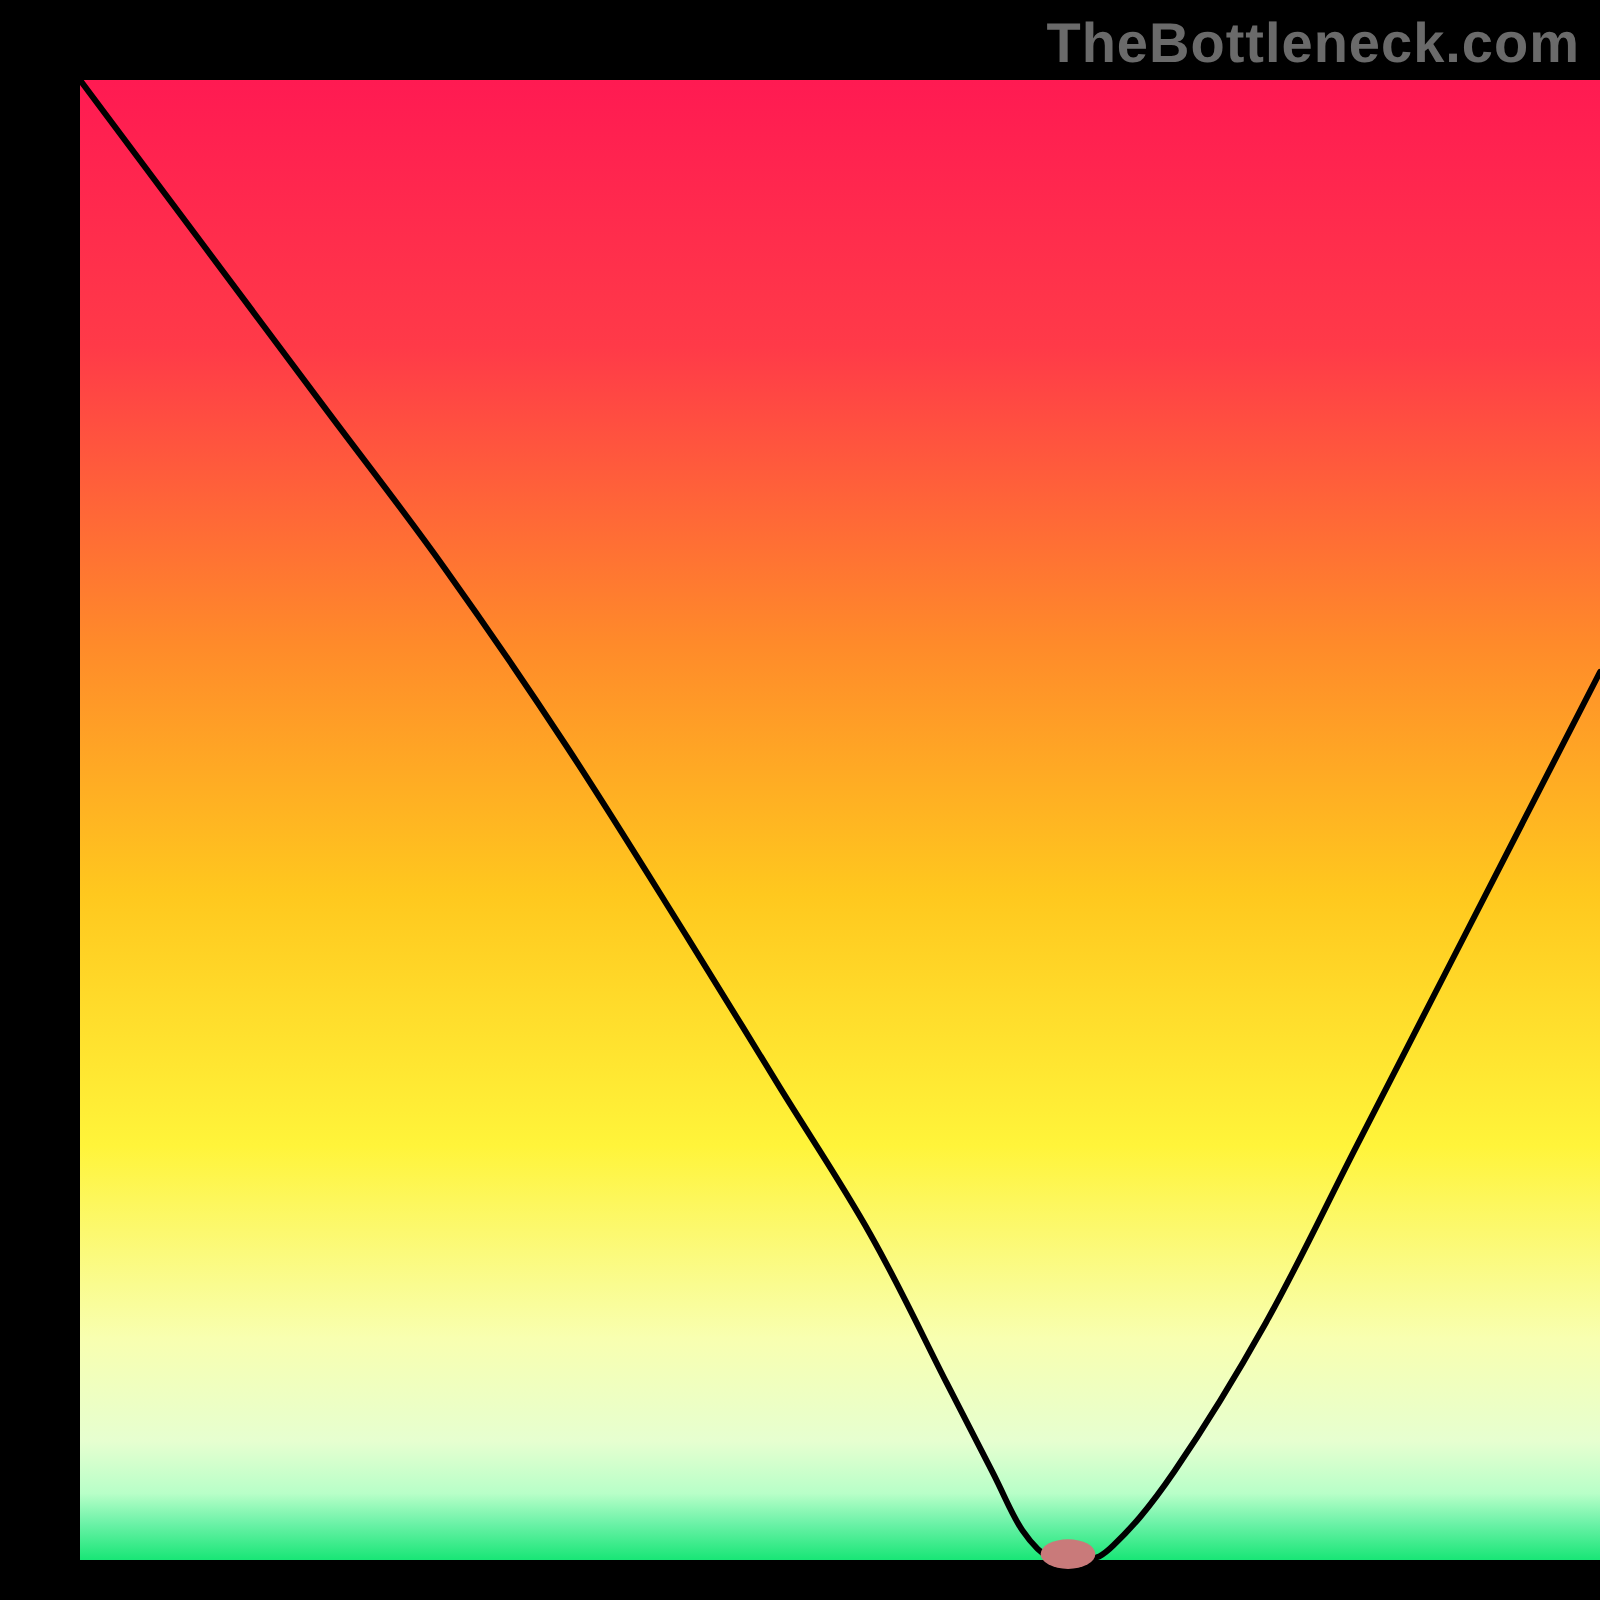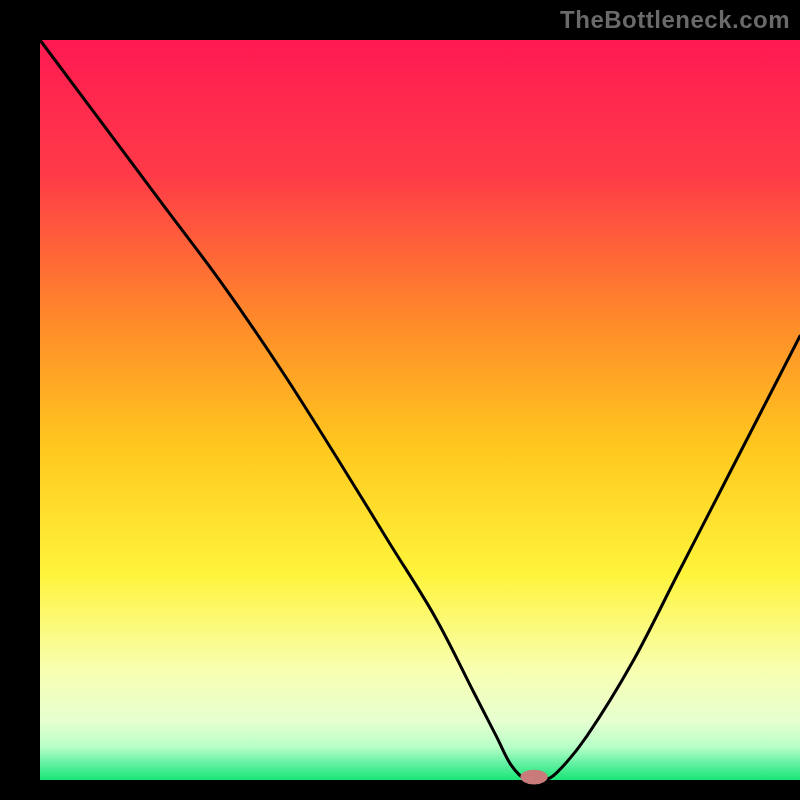--- a/index.html
+++ b/index.html
@@ -16,21 +16,21 @@
     height: 800px;
   }
   svg {
     display: block;
   }
   .watermark {
     position: absolute;
     top: 6px;
     right: 10px;
     font-family: Arial, Helvetica, sans-serif;
-    font-size: 24px;
+    font-size: 28px;
     font-weight: 600;
     color: #6a6a6a;
     letter-spacing: 0.5px;
     user-select: none;
   }
 </style>
 </head>
 <body>
 
 <div class="chart-wrap">

